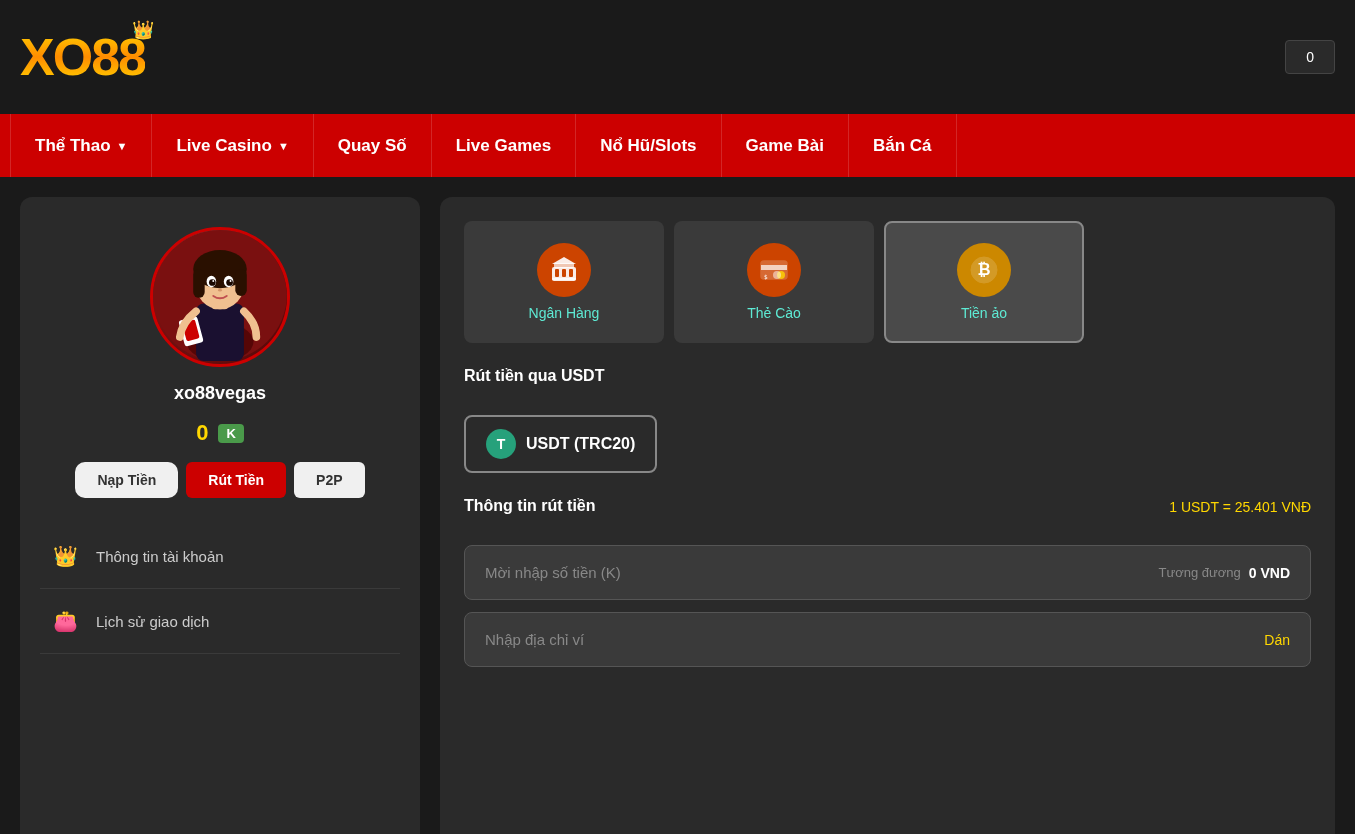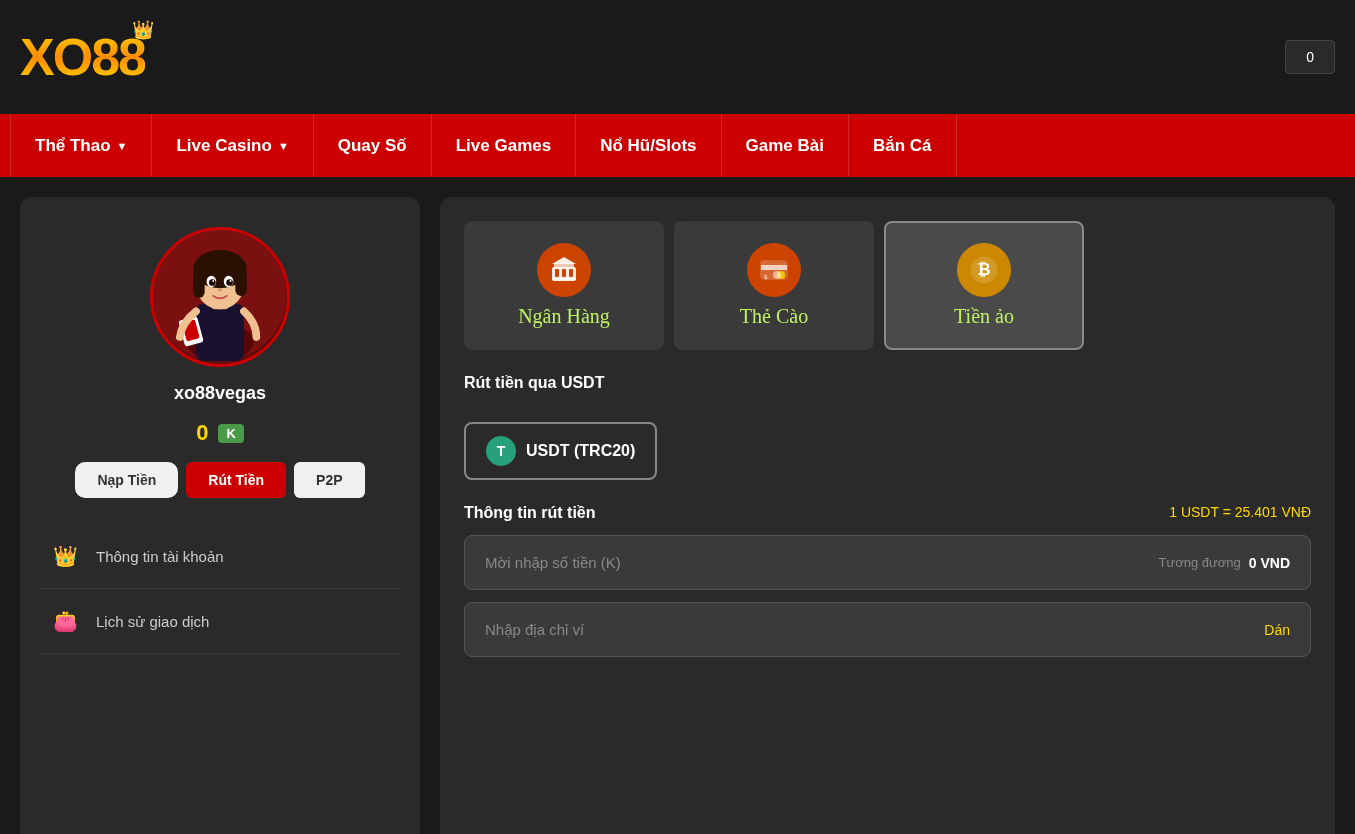--- a/index.html
+++ b/index.html
@@ -248,23 +248,22 @@
       border-radius: 50%;
       display: flex;
       align-items: center;
       justify-content: center;
       font-size: 26px;
     }
     .tab-icon.bank { background: #cc4400; }
     .tab-icon.card { background: #cc4400; }
     .tab-icon.crypto { background: #cc8800; }
     .tab-label {
-      font-size: 20px;
-      color: #bef264;
-      font-family: Liberation Serif, serif;
+      font-size: 14px;
+      color: #5eead4;
     }
 
     
     .section-title {
       font-size: 16px;
       font-weight: 700;
       color: #fff;
       margin-bottom: 30px;
     }
 
@@ -293,22 +292,22 @@
       justify-content: center;
       font-size: 14px;
       font-weight: 900;
       color: #fff;
     }
 
     
     .withdrawal-header {
       display: flex;
       justify-content: space-between;
-      align-items: flex-start;
-      margin-bottom: 13px;
+      align-items: flex-end;
+      margin-bottom: 30px;
     }
     .exchange-rate {
       font-size: 14px;
       color: #FFD700;
     }
 
     
     .input-field {
       background: #3a3a3a;
       border: 1px solid #555;

